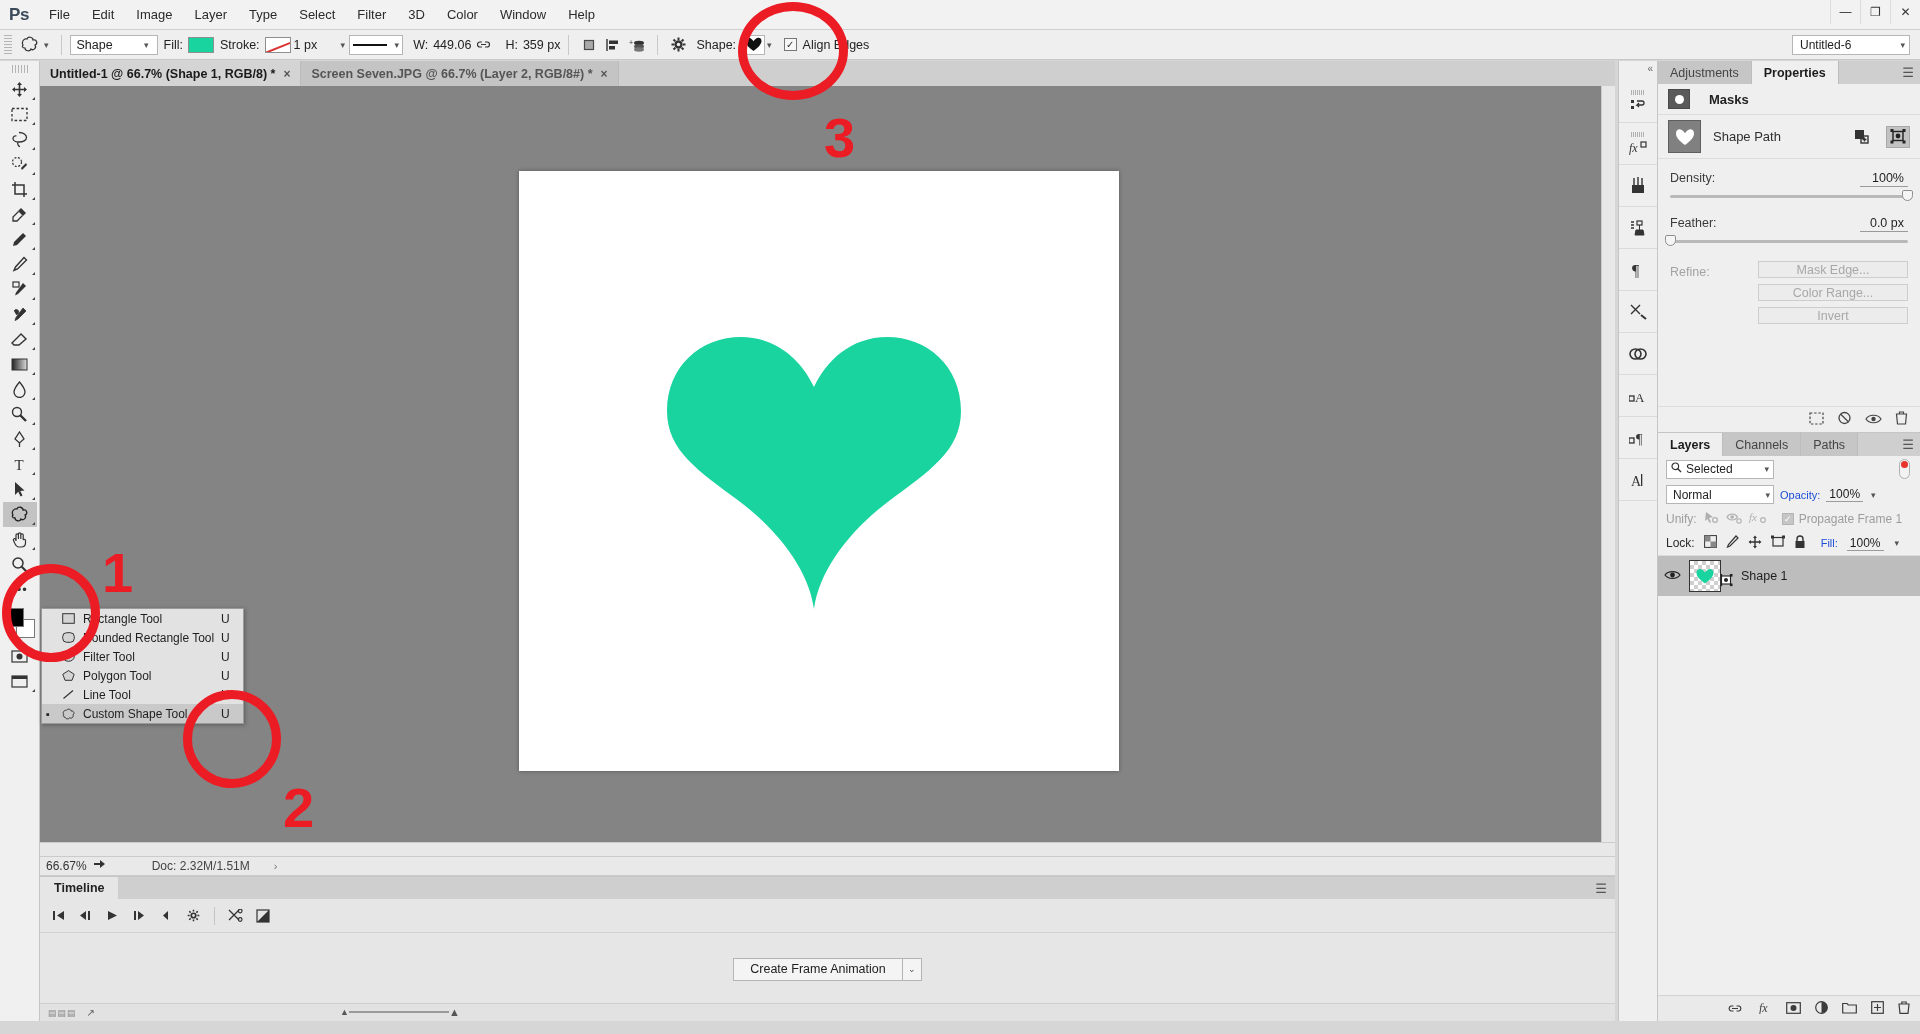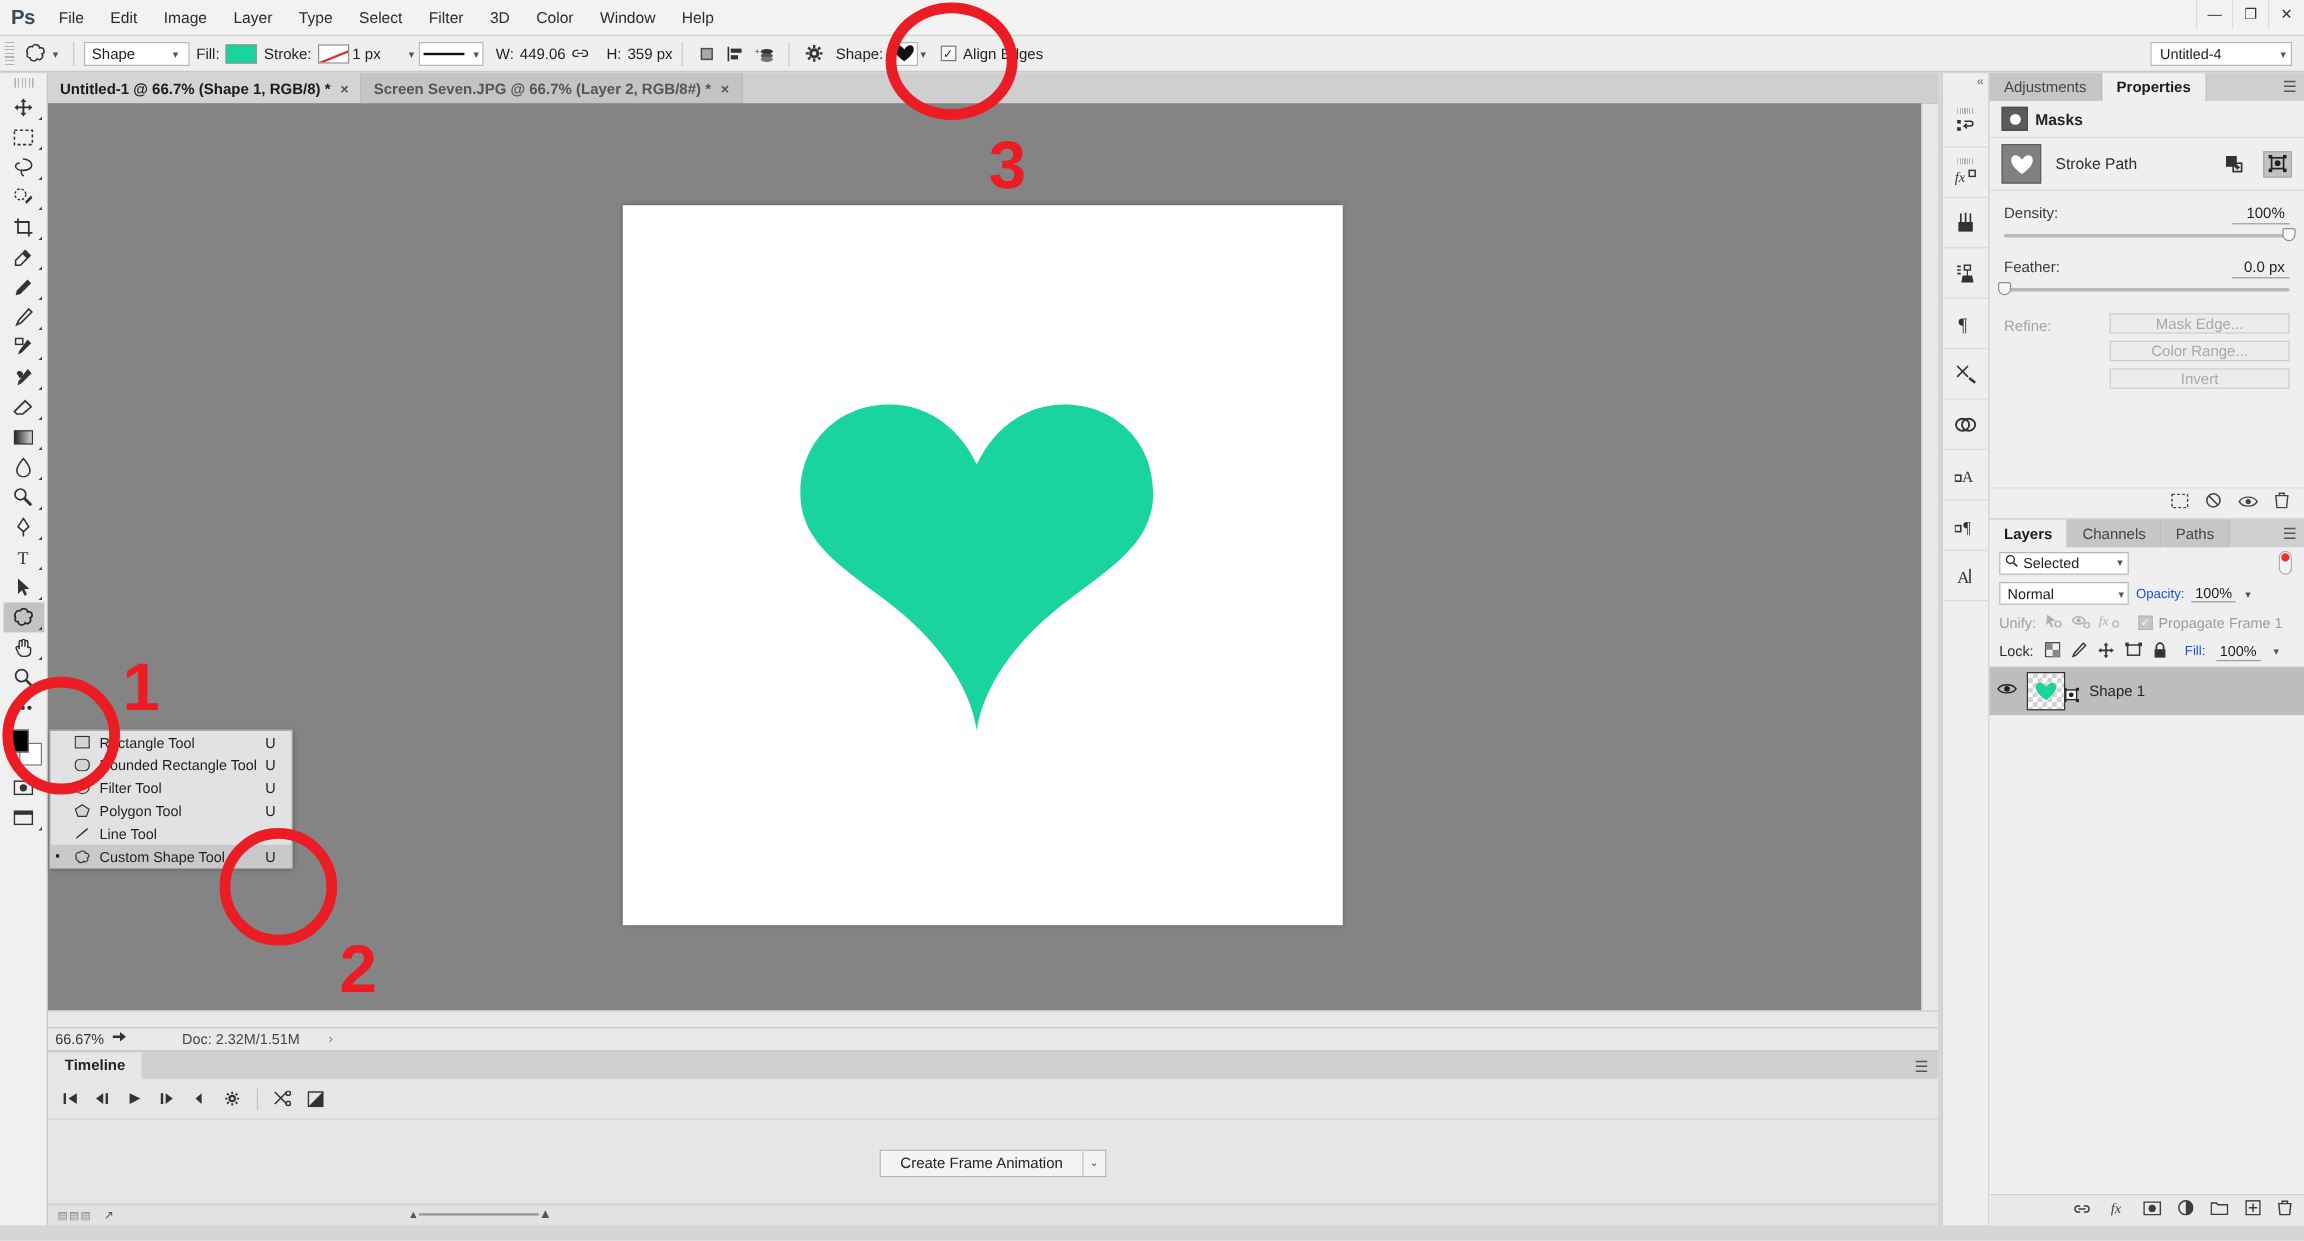--- a/index.html
+++ b/index.html
@@ -222,21 +222,21 @@
     height: 23px; background: #cfcfcf; display: flex; align-items: flex-end; position: relative;
   }
   .ptab {
     height: 23px; padding: 0 12px; font-size: 12.5px; display: flex; align-items: center;
     color: #444; background: #c6c6c6; border-right: 1px solid #bcbcbc;
   }
   .ptab.active { background: #efefef; color: #1c1c1c; font-weight: bold; }
   .ptab-menu { position: absolute; right: 6px; top: 4px; color: #555; font-size: 13px;}
 
   .masks-header {
-    height: 31px; display: flex; align-items: center; gap: 6px; padding-left: 10px;
+    height: 31px; display: flex; align-items: center; gap: 19px; padding-left: 10px;
     border-bottom: 1px solid #dcdcdc;
   }
   .masks-icon {
     width: 22px; height: 20px; background: #5a5a5a; display: flex;
     align-items: center; justify-content: center; border: 1px solid #4a4a4a;
   }
   .masks-icon .dot { width: 9px; height: 9px; border-radius: 50%; background: #fff; }
   .masks-title { font-size: 13px; font-weight: bold; color: #222; }
 
   .shapepath-row {
@@ -459,21 +459,21 @@
     <div class="ob-label">Shape:</div>
     <div class="shape-preview">
       <svg width="17" height="15" viewBox="0 0 17 15">
           <path d="M8.5 14 C2 9.5,0.5 6,0.5 4 C0.5 1.5,2.3 0.4,4.2 0.8 C6 1.2,7.8 3,8.5 4.2 C9.2 3,11 1.2,12.8 0.8 C14.7 0.4,16.5 1.5,16.5 4 C16.5 6,15 9.5,8.5 14 Z" fill="#111"></path>
         </svg>
     </div>
     <div class="caret">▾</div>
     <div class="ob-check">✓</div>
     <div class="ob-label">Align Edges</div>
     <div class="doc-select">
-      <span>Untitled-4</span>
+      <span>Untitled-6</span>
       <span class="caret" style="margin:0">▾</span>
     </div>
   </div>
 
   <div class="tabbar">
     <div class="tab active">
       <span>Untitled-1 @ 66.7% (Shape 1, RGB/8) *</span>
       <span class="x">×</span>
     </div>
     <div class="tab inactive">
@@ -815,21 +815,21 @@
         </div>
       <div class="masks-title">Masks</div>
     </div>
 
     <div class="shapepath-row">
       <div class="sp-thumb">
         <svg width="20" height="18" viewBox="0 0 20 18">
             <path d="M10 17 C3 12,1 8.5,1 5.5 C1 2.4,3.2 1,5.4 1.4 C7.4 1.8,9.2 3.8,10 5.2 C10.8 3.8,12.6 1.8,14.6 1.4 C16.8 1,19 2.4,19 5.5 C19 8.5,17 12,10 17 Z" fill="#fff"></path>
           </svg>
       </div>
-      <div class="sp-label">Stroke Path</div>
+      <div class="sp-label">Shape Path</div>
       <div class="sp-btn">
         <svg width="17" height="16" viewBox="0 0 17 16">
             <rect x="1" y="1" width="9" height="9" fill="#333"></rect>
             <rect x="7" y="7" width="7" height="7" fill="none" stroke="#333" stroke-width="1.4"></rect>
             <path d="M10.5 8.5 V12.5 M8.5 10.5 H12.5" stroke="#333" stroke-width="1.4"></path>
           </svg>
       </div>
       <div class="sp-btn sel">
         <svg width="16" height="15" viewBox="0 0 16 15">
             <rect x="3" y="2.5" width="10" height="9" fill="none" stroke="#222" stroke-width="1.4"></rect>

